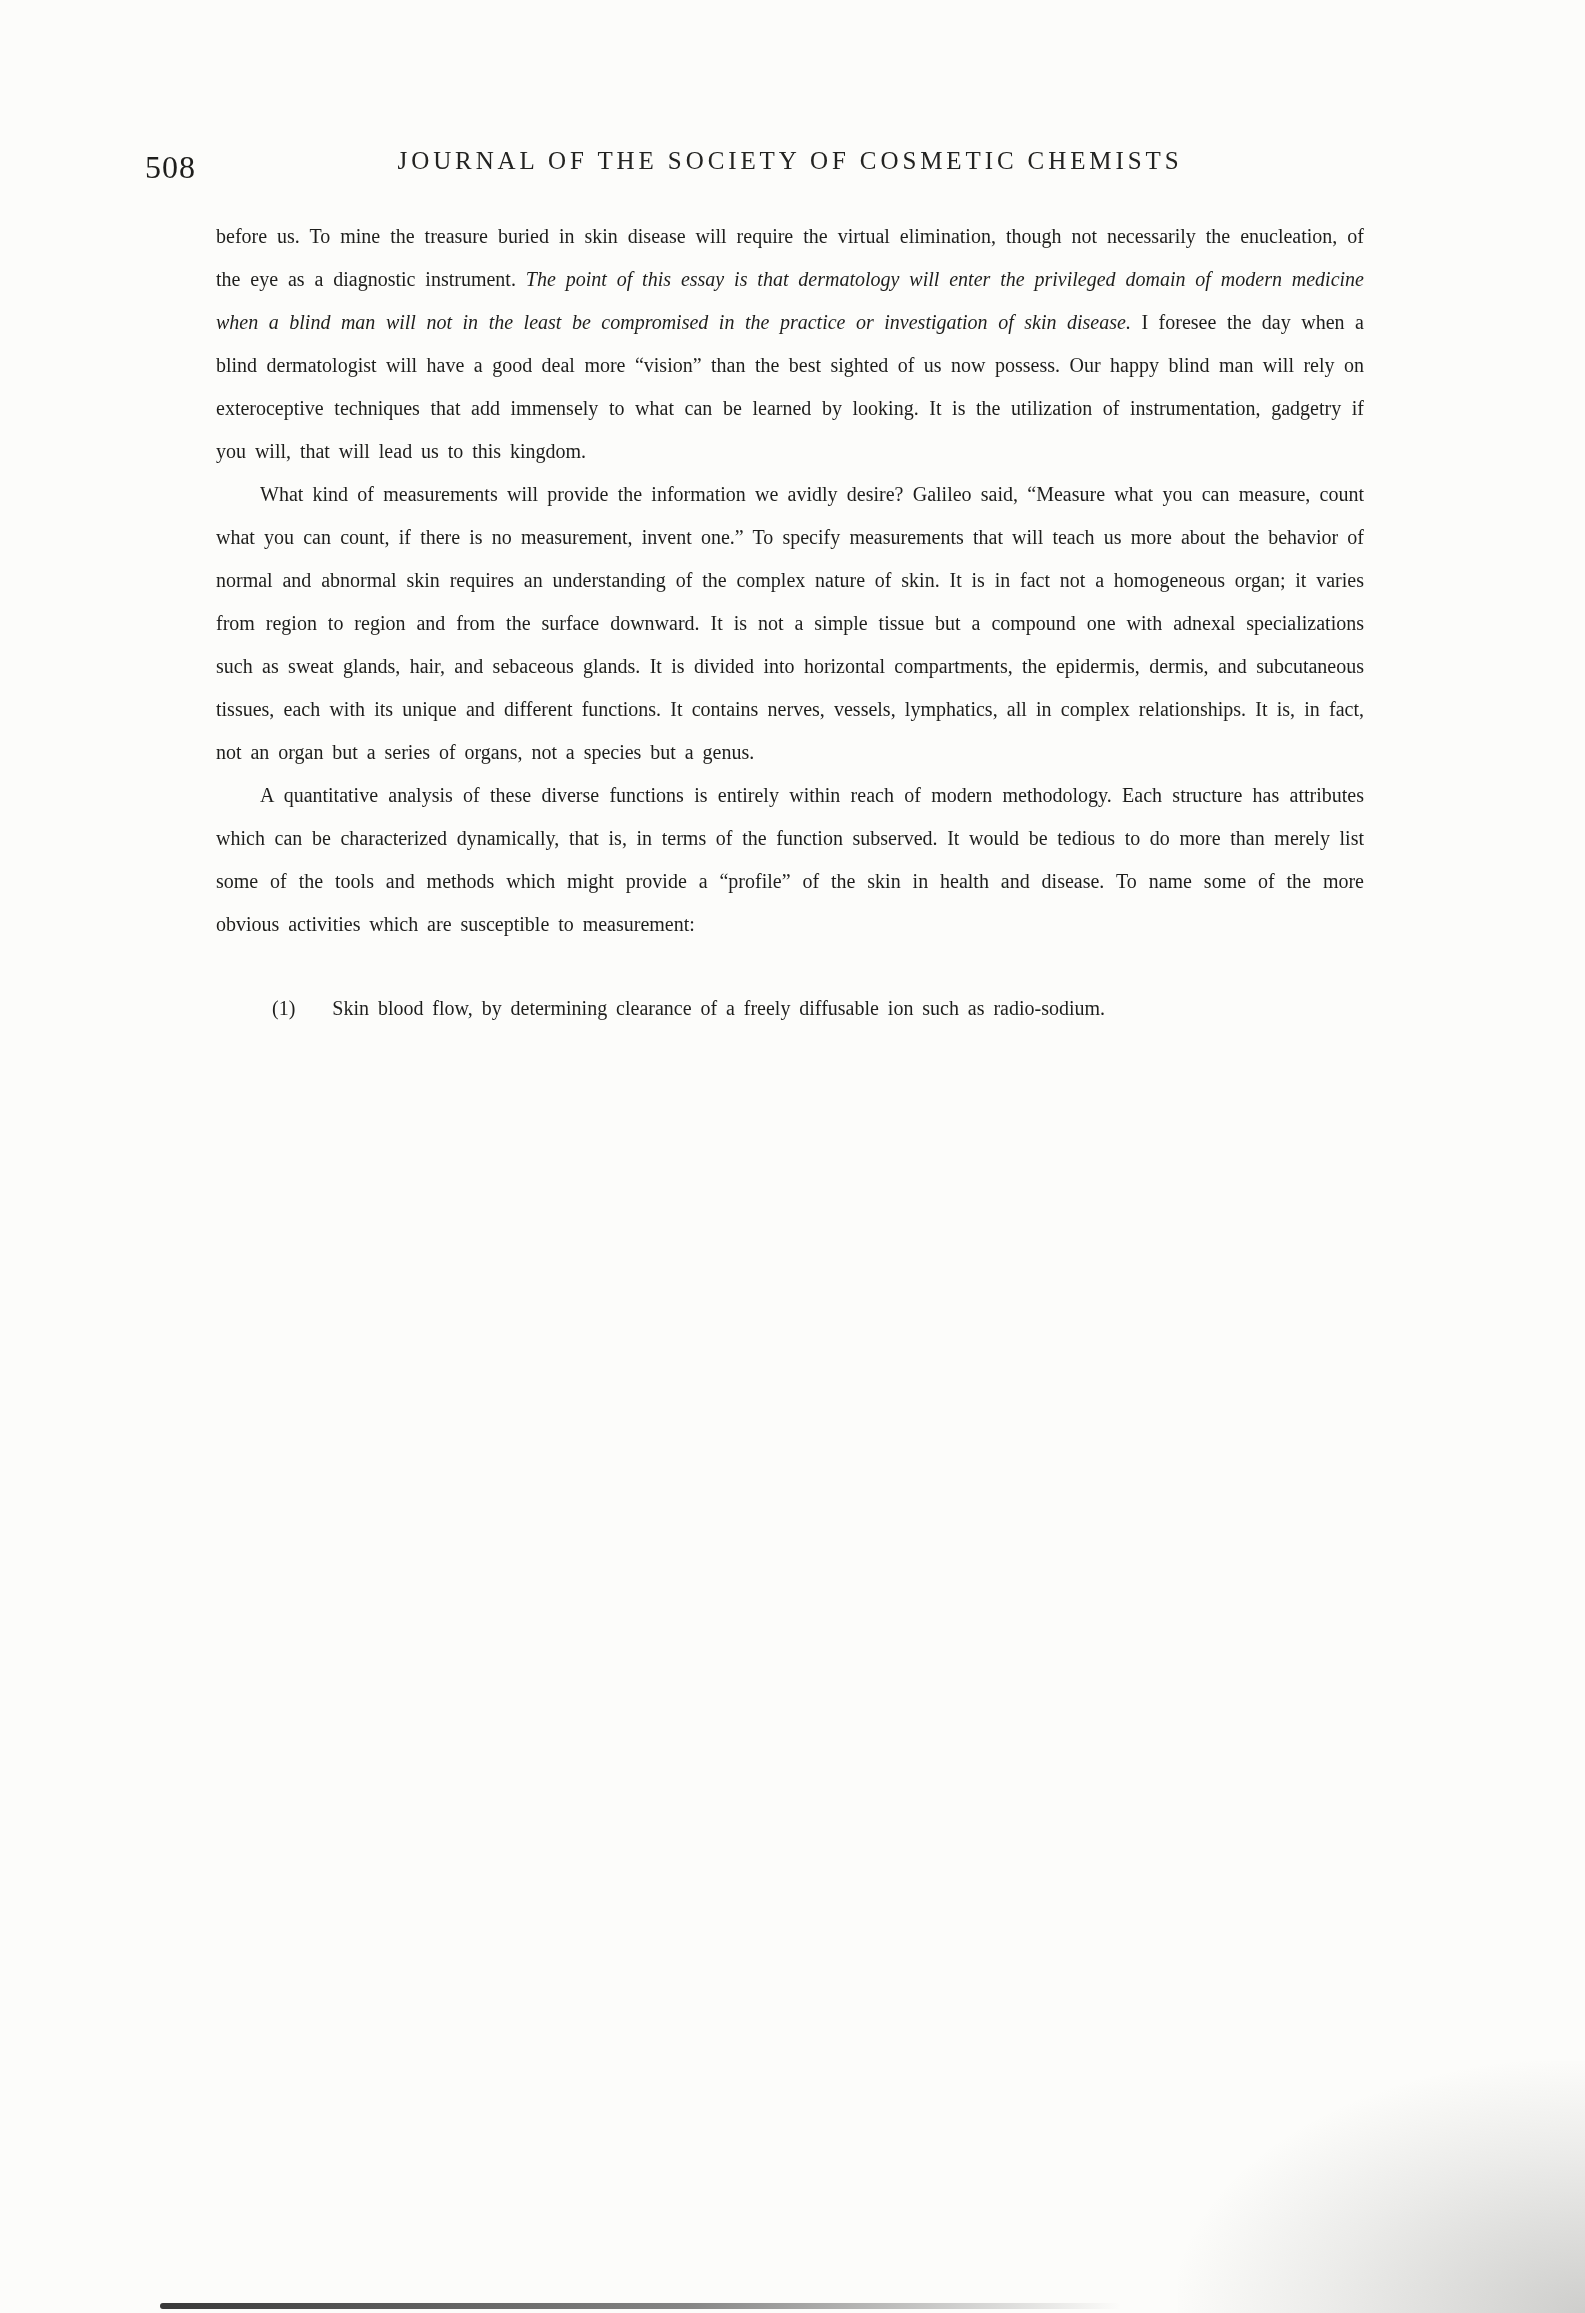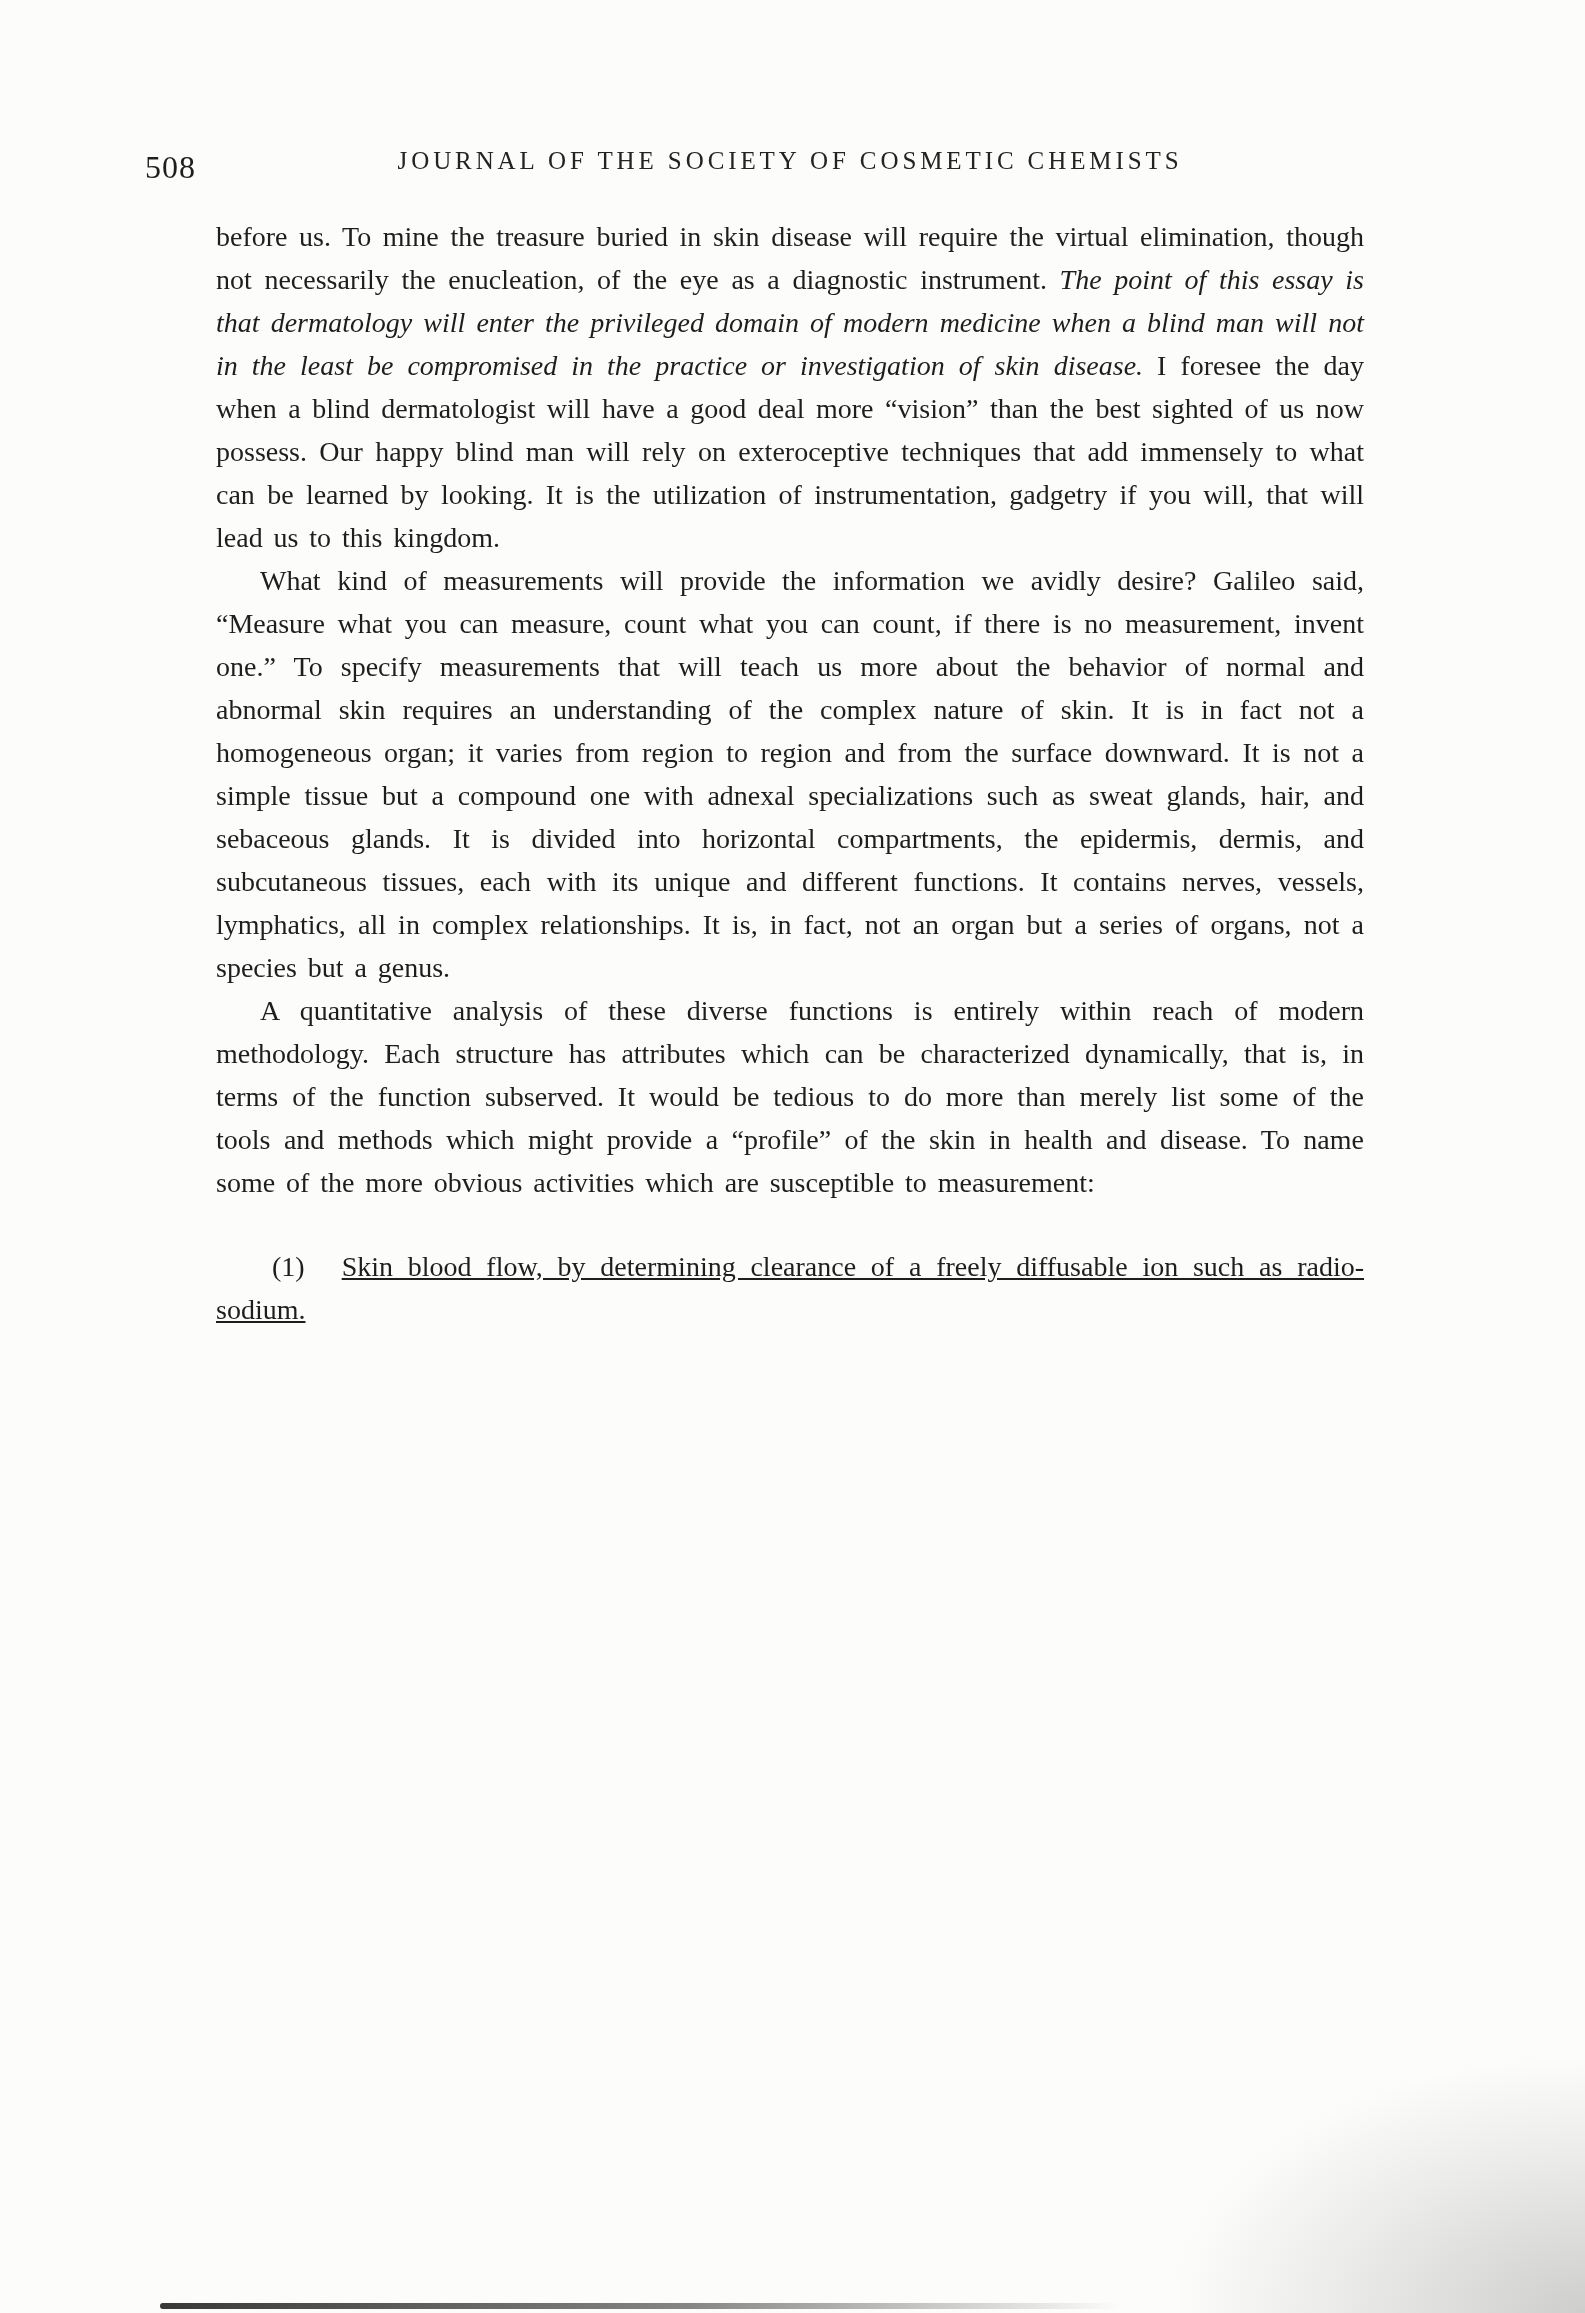--- a/index.html
+++ b/index.html
@@ -42,34 +42,33 @@
     top: 0;
     transform: translateX(-50%);
     white-space: nowrap;
     font-size: 25px;
     letter-spacing: 3.9px;
     color: #232321;
     text-align: right;
   }
   .body-text p {
     margin: 0;
-    font-size: 28px;
+    font-size: 20px;
     line-height: 43px;
     text-align: justify;
     word-spacing: 3.9px;
   }
   .para.indent {
     text-indent: 44px;
   }
   .list-block {
     margin-top: 41px;
   }
   .list-item {
     text-indent: 56px;
-    text-decoration: underline;
   }
   .list-marker {
     display: inline-block;
     margin-right: 37px;
     text-indent: 0;
   }
   em {
     font-style: italic;
   }
   

